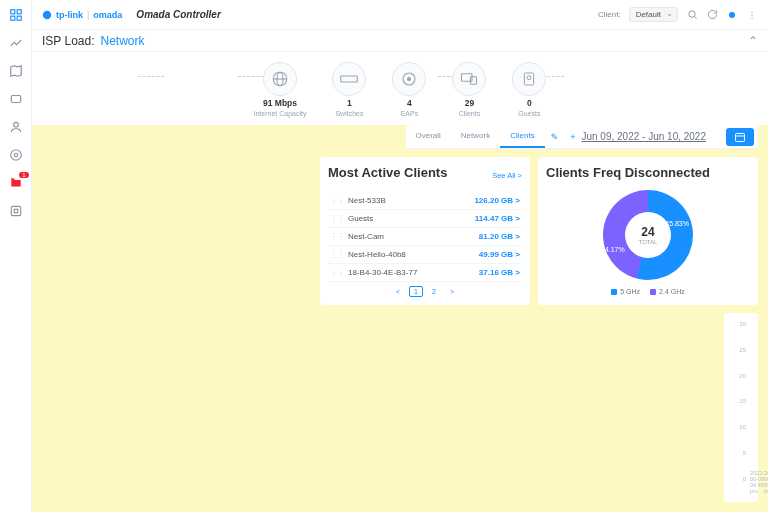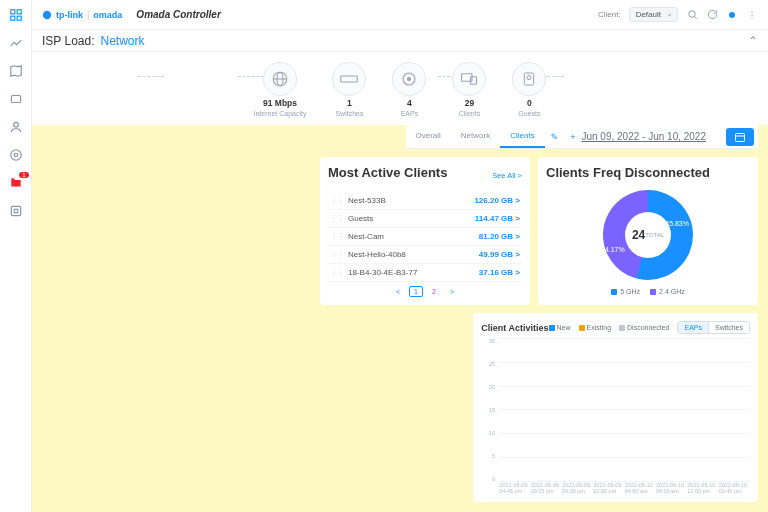--- a/index.html
+++ b/index.html
@@ -46,21 +46,21 @@
   .client-row { display:flex; align-items:center; justify-content:space-between; padding:4px 2px; border-bottom:1px solid #f2f4f7; font-size:8px;}
   .client-row .name { color:#555; display:flex; align-items:center; gap:4px;}
   .client-row .val { color:#1890ff; font-weight:600;}
   .drag { color:#cbd2dc; font-size:8px; letter-spacing:-1px;}
   .pager { display:flex; justify-content:center; gap:4px; margin-top:4px; font-size:7px; color:#1890ff;}
   .pager span { padding:1px 4px; border:1px solid transparent; cursor:pointer;}
   .pager .cur { border:1px solid #1890ff; border-radius:2px;}
   .freq { width:220px; display:flex; flex-direction:column; align-items:center;}
   .donut-wrap { position:relative; width:90px; height:90px; margin:4px 0;}
   .donut { width:90px; height:90px; border-radius:50%; background: conic-gradient(#1890ff 0deg 195deg, #7a63ff 195deg 360deg);}
-  .donut-hole { position:absolute; inset:22px; background:#fff; border-radius:50%; display:flex; flex-direction:row; align-items:center; justify-content:center;}
+  .donut-hole { position:absolute; inset:22px; background:#fff; border-radius:50%; display:flex; flex-direction:column; align-items:center; justify-content:center;}
   .donut-hole .n { font-size:12px; font-weight:700;}
   .donut-hole .t { font-size:6px; color:#9aa3b2;}
   .donut-label { position:absolute; font-size:7px; color:#fff; }
   .donut-label.a { right:4px; top:30px; }
   .donut-label.b { left:-2px; top:56px; color:#fff;}
   .legend { display:flex; gap:10px; font-size:7px; color:#6b7380; margin-top:4px;}
   .legend i { display:inline-block; width:6px; height:6px; border-radius:1px; margin-right:3px; vertical-align:middle;}
   .activities { background:#fff; border-radius:4px; padding:8px; flex:1; display:flex; flex-direction:column; min-height:0;}
   .act-head { display:flex; align-items:center; margin-bottom:4px;}
   .act-head h3 { font-size:9px; font-weight:600;}
@@ -309,32 +309,20 @@
             <div class="donut-label b">54.17%</div>
           </div>
           <div class="legend">
             <span><i style="background:#1890ff"></i><span>5 GHz</span></span>
             <span><i style="background:#7a63ff"></i><span>2.4 GHz</span></span>
           </div>
         </div>
       </div>
 
       <div class="activities">
-        <div class="act-head">
-          <h3>Client Activities</h3>
-          <div class="act-legend">
-            <span><i style="background:#1890ff"></i><span>New</span></span>
-            <span><i style="background:#fa9e14"></i><span>Existing</span></span>
-            <span><i style="background:#bfc6d2"></i><span>Disconnected</span></span>
-            <div class="toggle-group">
-              <span class="on">EAPs</span>
-              <span>Switches</span>
-            </div>
-          </div>
-        </div>
         <div class="chart">
           <div class="y-axis" id="y-axis">
               <div>30</div>
               <div>25</div>
               <div>20</div>
               <div>15</div>
               <div>10</div>
               <div>5</div>
               <div>0</div>
             </div>

